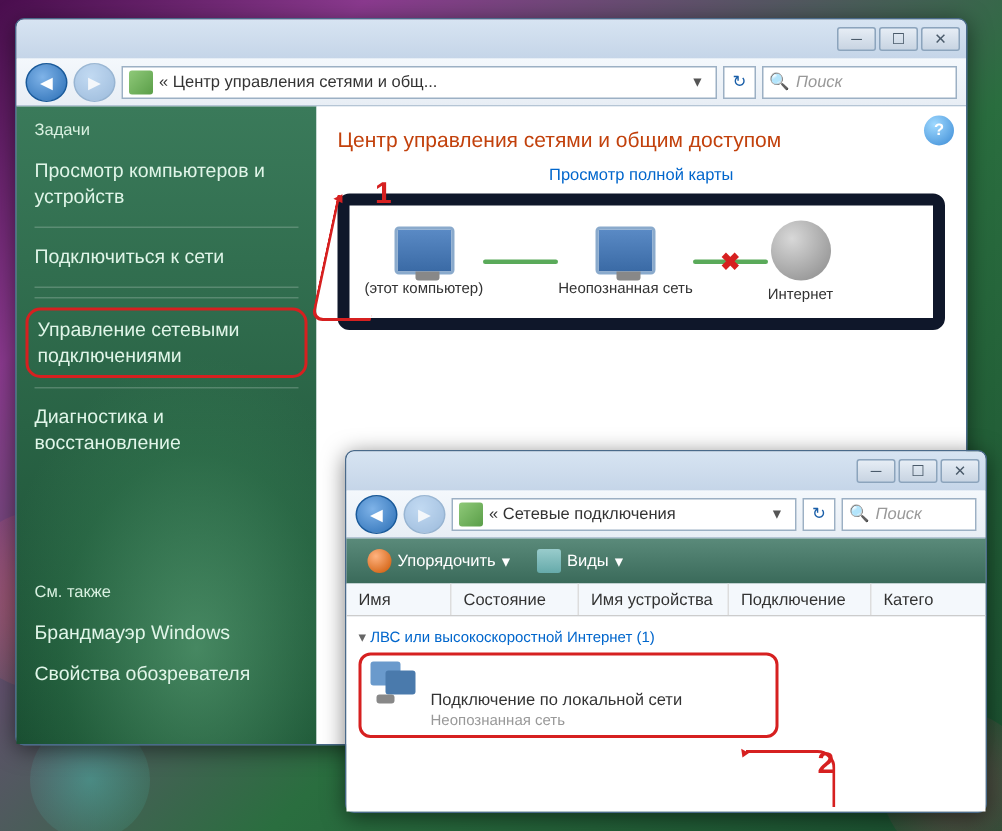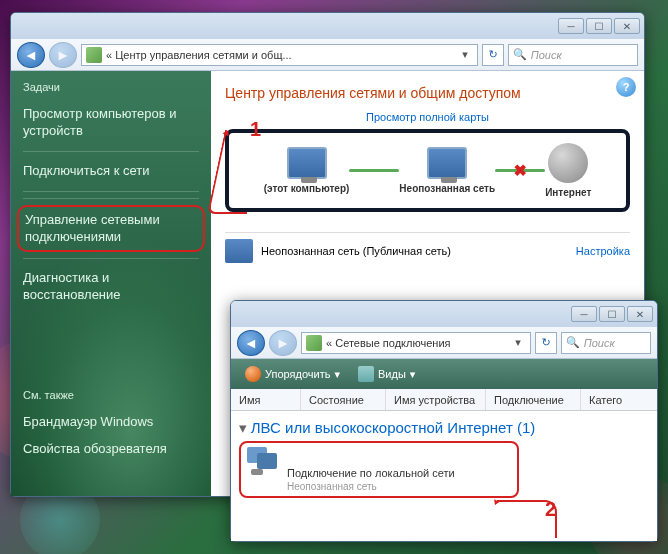--- a/index.html
+++ b/index.html
@@ -94,27 +94,26 @@
 
 .main {
   flex: 1; background: white; padding: 14px;
   position: relative;
   overflow: hidden;
 }
 .help-icon { position:absolute;top:6px;right:8px;width:20px;height:20px;border-radius:50%;background:radial-gradient(circle at 35% 30%,#9fd9ff,#3a8ad5);color:white;display:flex;align-items:center;justify-content:center;font-weight:bold;cursor:pointer;}
 .main h2 { font-size: 14px; font-weight: normal; color: #c2410c; margin-bottom: 10px; }
 .full-map-link { text-align: center; color: #0066cc; cursor: pointer; font-size: 11px; margin-bottom: 6px; }
 .network-diagram {
-  border: 4px solid #0f172a;
+  border: 8px solid #0f172a;
   border-radius: 8px;
   padding: 10px;
-  display: flex; align-items: center; justify-content: center;
+  display: flex; align-items: center; justify-content: flex-start;
   margin-bottom: 20px;
   position: relative;
-  font-weight: bold;
 }
 .net-node { text-align: center; font-size: 10px; color: #333; }
 .monitor { width:40px;height:32px;margin:0 auto 4px;background:linear-gradient(to bottom,#5a8ac5,#3a6aa5);border:2px solid #8aaacc;border-radius:3px;position:relative;}
 .monitor::after{content:'';position:absolute;bottom:-6px;left:12px;width:16px;height:6px;background:#888;border-radius:0 0 2px 2px;}
 .net-link { position: relative; width: 50px; }
 .net-line { height:3px;background:#5aaa5a;border-radius:2px;width:100%; }
 .net-line.broken::after{content:'✖';position:absolute;left:50%;top:-8px;transform:translateX(-50%);color:#d62020;font-size:16px;font-weight:bold;}
 .globe { width:40px;height:40px;margin:0 auto 4px;border-radius:50%;background:radial-gradient(circle at 35% 30%,#d8d8d8,#888);}
 
 .network-row { display:flex;align-items:center;justify-content:space-between;padding:6px 0;border-top:1px solid #ddd;}
@@ -164,21 +163,21 @@
 .tb-burn { border-radius:50%;background:radial-gradient(circle at 35% 30%,#ffb380,#cc5500);}
 .tb-views { background:linear-gradient(to bottom,#9cc,#6aa);border-radius:2px;}
 .columns {
   height: 22px; background:#f4f8fc;
   display: flex; align-items: center;
   border-bottom: 1px solid #ccc;
   font-size: 11px; color: #333;
 }
 .col { padding: 0 8px; border-right:1px solid #ddd; height:100%;display:flex;align-items:center;}
 .list-area { background:white;padding:8px;height:calc(100% - 110px);}
-.category-header { color:#0066cc;font-size:15px;cursor:pointer;}
+.category-header { color:#0066cc;font-size:10px;cursor:pointer;}
 .category-header::before { content:'▾ ';color:#666;}
 .file-item {
   display:flex;align-items:flex-start;gap:8px;padding:4px 6px;margin-top:4px;
   border:2px solid #d62020;border-radius:8px;
   width: 280px;
 }
 .file-icon { width:32px;height:28px;flex-shrink:0;position:relative;}
 .file-icon .m1{width:20px;height:16px;background:#6a9acc;position:absolute;top:0;left:0;border-radius:2px;}
 .file-icon .m2{width:20px;height:16px;background:#4a7aac;position:absolute;top:6px;left:10px;border-radius:2px;}
 .file-icon .cable{width:12px;height:6px;background:#888;position:absolute;bottom:0;left:4px;border-radius:2px;}
@@ -248,27 +247,20 @@
           <div>Неопознанная сеть</div>
         </div>
         <div class="net-link">
             <div class="net-line broken"></div>
           </div>
         <div class="net-node">
           <div class="globe"></div>
           <div>Интернет</div>
         </div>
       </div>
-      <div class="network-row">
-        <div class="network-row-left">
-          <div class="net-small-icon"></div>
-          <span>Неопознанная сеть (Публичная сеть)</span>
-        </div>
-        <span class="settings-link">Настройка</span>
-      </div>
     </div>
   </div>
 </div>
 
 <div class="ann-arrow1"></div>
 <div class="annotation ann-1">1</div>
 
 <div class="window win2">
   <div class="titlebar">
     <div class="win-btn">─</div>

